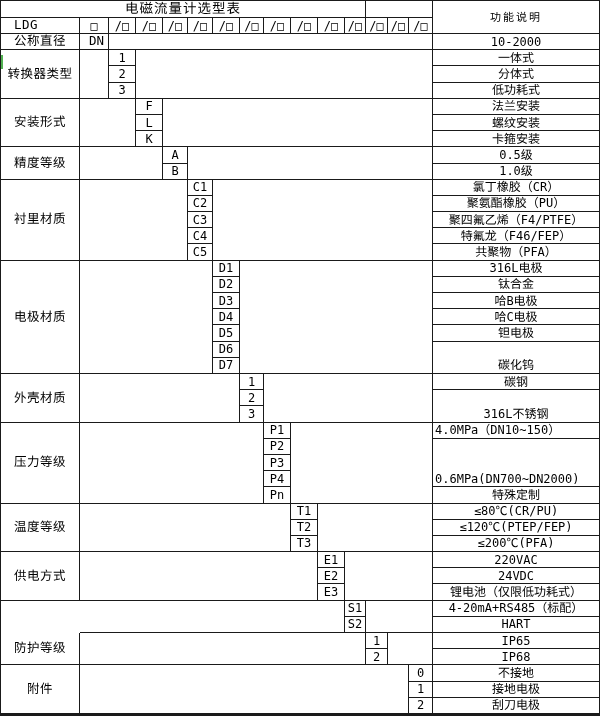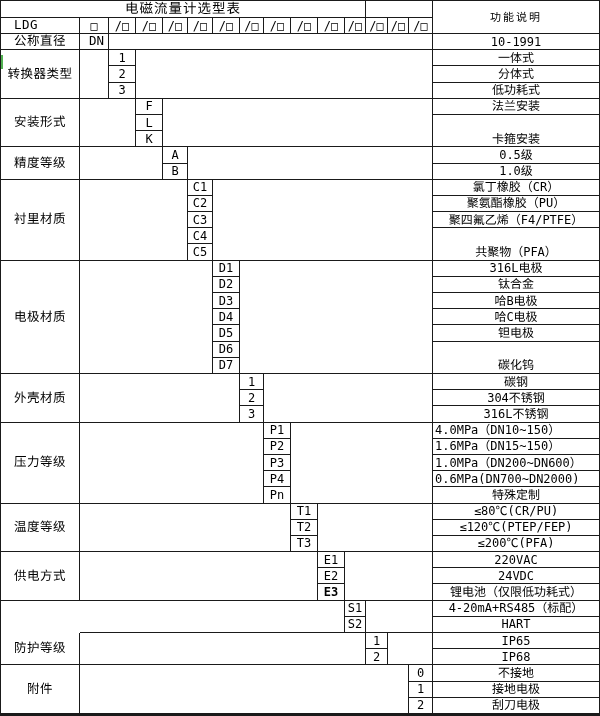--- a/index.html
+++ b/index.html
@@ -54,55 +54,57 @@
     <div class="cell code" style="grid-area: 2 / 8;">/□</div>
     <div class="cell code" style="grid-area: 2 / 9;">/□</div>
     <div class="cell code" style="grid-area: 2 / 10;">/□</div>
     <div class="cell code" style="grid-area: 2 / 11;">/□</div>
     <div class="cell code" style="grid-area: 2 / 12;">/□</div>
     <div class="cell code" style="grid-area: 2 / 13;">/□</div>
     <div class="cell code" style="grid-area: 2 / 14;">/□</div>
     <div class="cell code" style="grid-area: 2 / 15;">/□</div>
     <div class="cell lbl left" style="grid-area: 3 / 1 / 4;">公称直径</div>
     <div class="cell code left prefix" style="grid-area: 3 / 2;">DN</div>
-    <div class="cell desc noright" style="grid-area: 3 / 16;">10-1991</div>
+    <div class="cell desc noright" style="grid-area: 3 / 16;">10-2000</div>
     <div class="cell span" style="grid-area: 3 / 3 / 4 / 16;"></div>
     <div class="cell lbl" style="grid-area: 4 / 1 / 7;">转换器类型</div>
     <div class="cell span" style="grid-area: 4 / 2 / 7 / 3;"></div>
     <div class="cell code" style="grid-area: 4 / 3;">1</div>
     <div class="cell desc noright" style="grid-area: 4 / 16;">一体式</div>
     <div class="cell code" style="grid-area: 5 / 3;">2</div>
     <div class="cell desc noright" style="grid-area: 5 / 16; text-align: right;">分体式</div>
     <div class="cell code" style="grid-area: 6 / 3;">3</div>
     <div class="cell desc noright" style="grid-area: 6 / 16;">低功耗式</div>
     <div class="cell span" style="grid-area: 4 / 4 / 7 / 16;"></div>
     <div class="cell lbl" style="grid-area: 7 / 1 / 10;">安装形式</div>
     <div class="cell span" style="grid-area: 7 / 2 / 10 / 4;"></div>
     <div class="cell code" style="grid-area: 7 / 4;">F</div>
     <div class="cell desc noright" style="grid-area: 7 / 16;">法兰安装</div>
     <div class="cell code" style="grid-area: 8 / 4;">L</div>
+    <div class="cell desc noright" style="grid-area: 8 / 16;">螺纹安装</div>
     <div class="cell code" style="grid-area: 9 / 4;">K</div>
     <div class="cell desc noright" style="grid-area: 9 / 16;">卡箍安装</div>
     <div class="cell span" style="grid-area: 7 / 5 / 10 / 16;"></div>
     <div class="cell lbl" style="grid-area: 10 / 1 / 12;">精度等级</div>
     <div class="cell span" style="grid-area: 10 / 2 / 12 / 5;"></div>
     <div class="cell code" style="grid-area: 10 / 5;">A</div>
     <div class="cell desc noright" style="grid-area: 10 / 16;">0.5级</div>
     <div class="cell code" style="grid-area: 11 / 5;">B</div>
     <div class="cell desc noright" style="grid-area: 11 / 16;">1.0级</div>
     <div class="cell span" style="grid-area: 10 / 6 / 12 / 16;"></div>
     <div class="cell lbl" style="grid-area: 12 / 1 / 17;">衬里材质</div>
     <div class="cell span" style="grid-area: 12 / 2 / 17 / 6;"></div>
     <div class="cell code" style="grid-area: 12 / 6;">C1</div>
     <div class="cell desc noright" style="grid-area: 12 / 16;">氯丁橡胶（CR）</div>
     <div class="cell code" style="grid-area: 13 / 6;">C2</div>
     <div class="cell desc noright" style="grid-area: 13 / 16;">聚氨酯橡胶（PU）</div>
     <div class="cell code" style="grid-area: 14 / 6;">C3</div>
     <div class="cell desc noright" style="grid-area: 14 / 16;">聚四氟乙烯（F4/PTFE）</div>
     <div class="cell code" style="grid-area: 15 / 6;">C4</div>
+    <div class="cell desc noright" style="grid-area: 15 / 16;">特氟龙（F46/FEP）</div>
     <div class="cell code" style="grid-area: 16 / 6;">C5</div>
     <div class="cell desc noright" style="grid-area: 16 / 16;">共聚物（PFA）</div>
     <div class="cell span" style="grid-area: 12 / 7 / 17 / 16;"></div>
     <div class="cell lbl" style="grid-area: 17 / 1 / 24;">电极材质</div>
     <div class="cell span" style="grid-area: 17 / 2 / 24 / 7;"></div>
     <div class="cell code" style="grid-area: 17 / 7;">D1</div>
     <div class="cell desc noright" style="grid-area: 17 / 16;">316L电极</div>
     <div class="cell code" style="grid-area: 18 / 7;">D2</div>
     <div class="cell desc noright" style="grid-area: 18 / 16;">钛合金</div>
     <div class="cell code" style="grid-area: 19 / 7;">D3</div>
@@ -113,53 +115,50 @@
     <div class="cell desc noright" style="grid-area: 21 / 16;">钽电极</div>
     <div class="cell code" style="grid-area: 22 / 7;">D6</div>
     <div class="cell code" style="grid-area: 23 / 7;">D7</div>
     <div class="cell desc noright" style="grid-area: 23 / 16;">碳化钨</div>
     <div class="cell span" style="grid-area: 17 / 8 / 24 / 16;"></div>
     <div class="cell lbl" style="grid-area: 24 / 1 / 27;">外壳材质</div>
     <div class="cell span" style="grid-area: 24 / 2 / 27 / 8;"></div>
     <div class="cell code" style="grid-area: 24 / 8;">1</div>
     <div class="cell desc noright" style="grid-area: 24 / 16;">碳钢</div>
     <div class="cell code" style="grid-area: 25 / 8;">2</div>
-    <div class="cell desc noright" style="grid-area: 25 / 16;">304不锈钢</div>
     <div class="cell code" style="grid-area: 26 / 8;">3</div>
     <div class="cell desc noright" style="grid-area: 26 / 16;">316L不锈钢</div>
     <div class="cell span" style="grid-area: 24 / 9 / 27 / 16;"></div>
     <div class="cell lbl" style="grid-area: 27 / 1 / 32;">压力等级</div>
     <div class="cell span" style="grid-area: 27 / 2 / 32 / 9;"></div>
     <div class="cell code" style="grid-area: 27 / 9;">P1</div>
     <div class="cell desc noright left" style="grid-area: 27 / 16;">4.0MPa（DN10~150）</div>
     <div class="cell code" style="grid-area: 28 / 9;">P2</div>
-    <div class="cell desc noright left" style="grid-area: 28 / 16;">1.6MPa（DN15~150）</div>
     <div class="cell code" style="grid-area: 29 / 9;">P3</div>
-    <div class="cell desc noright left" style="grid-area: 29 / 16;">1.0MPa（DN200~DN600）</div>
     <div class="cell code" style="grid-area: 30 / 9;">P4</div>
     <div class="cell desc noright left" style="grid-area: 30 / 16;">0.6MPa(DN700~DN2000)</div>
     <div class="cell code" style="grid-area: 31 / 9;">Pn</div>
     <div class="cell desc noright" style="grid-area: 31 / 16;">特殊定制</div>
     <div class="cell span" style="grid-area: 27 / 10 / 32 / 16;"></div>
     <div class="cell lbl" style="grid-area: 32 / 1 / 35;">温度等级</div>
     <div class="cell span" style="grid-area: 32 / 2 / 35 / 10;"></div>
     <div class="cell code" style="grid-area: 32 / 10; text-align: center;">T1</div>
     <div class="cell desc noright" style="grid-area: 32 / 16;">≤80℃(CR/PU)</div>
     <div class="cell code" style="grid-area: 33 / 10;">T2</div>
     <div class="cell desc noright" style="grid-area: 33 / 16;">≤120℃(PTEP/FEP)</div>
     <div class="cell code" style="grid-area: 34 / 10;">T3</div>
     <div class="cell desc noright" style="grid-area: 34 / 16;">≤200℃(PFA)</div>
     <div class="cell span" style="grid-area: 32 / 11 / 35 / 16;"></div>
     <div class="cell lbl" style="grid-area: 35 / 1 / 38;">供电方式</div>
     <div class="cell span" style="grid-area: 35 / 2 / 38 / 11;"></div>
     <div class="cell code" style="grid-area: 35 / 11;">E1</div>
     <div class="cell desc noright" style="grid-area: 35 / 16;">220VAC</div>
     <div class="cell code" style="grid-area: 36 / 11;">E2</div>
     <div class="cell desc noright" style="grid-area: 36 / 16;">24VDC</div>
-    <div class="cell code" style="grid-area: 37 / 11; font-weight: bold;">E3</div>
+    <div class="cell code" style="grid-area: 37 / 11;">E3</div>
     <div class="cell desc noright" style="grid-area: 37 / 16;">锂电池（仅限低功耗式）</div>
     <div class="cell span" style="grid-area: 35 / 12 / 38 / 16;"></div>
     <div class="cell span" style="grid-area: 38 / 2 / 40 / 12;"></div>
     <div class="cell code" style="grid-area: 38 / 12;">S1</div>
     <div class="cell desc noright" style="grid-area: 38 / 16;">4-20mA+RS485（标配）</div>
     <div class="cell code" style="grid-area: 39 / 12;">S2</div>
     <div class="cell desc noright" style="grid-area: 39 / 16;">HART</div>
     <div class="cell span" style="grid-area: 38 / 13 / 40 / 16;"></div>
     <div class="cell lbl" style="grid-area: 40 / 1 / 42;">防护等级</div>
     <div class="cell span" style="grid-area: 40 / 2 / 42 / 13;"></div>

